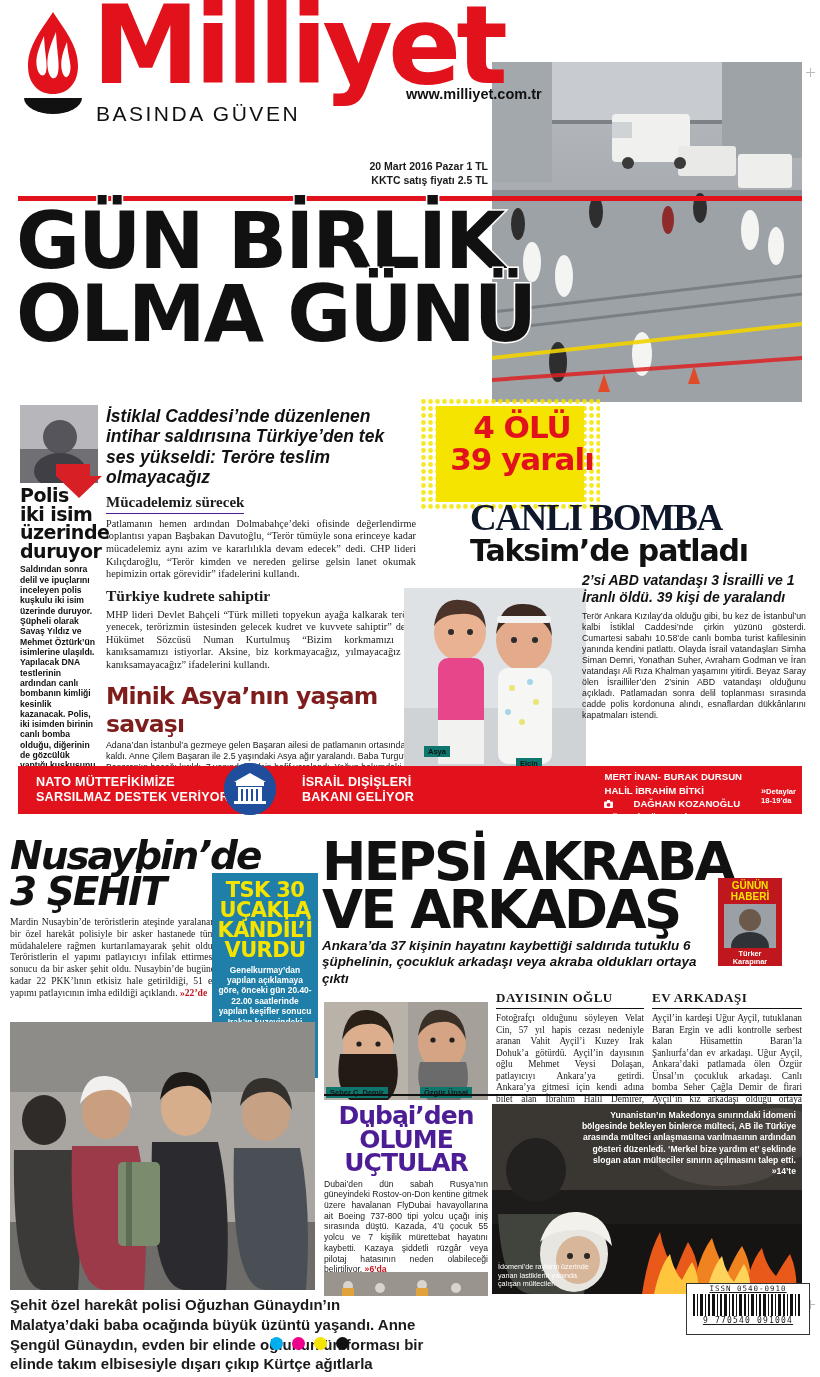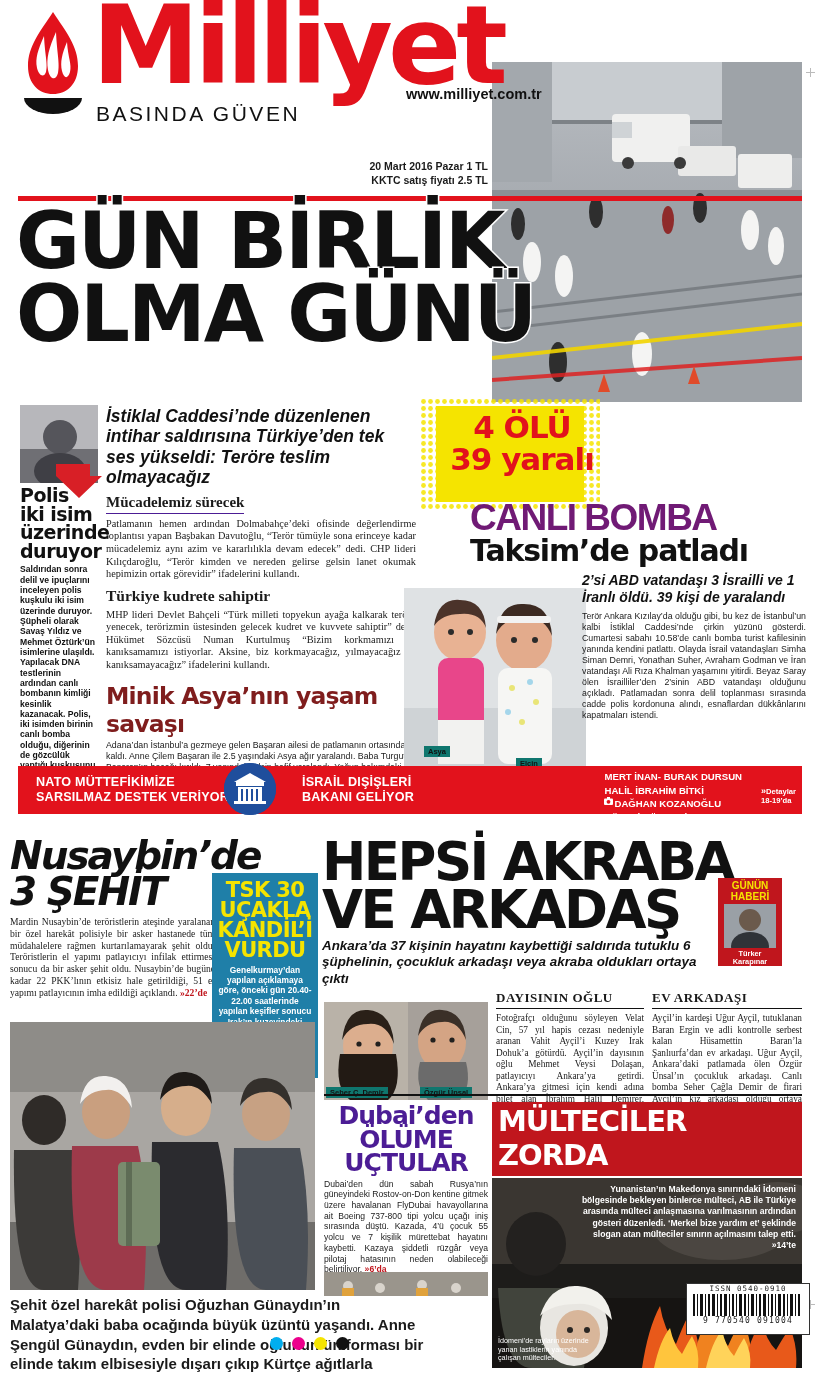--- a/index.html
+++ b/index.html
@@ -43,21 +43,21 @@
   #burst{left:420px;top:398px;width:180px;height:112px;}
   .burstTxt{position:absolute;left:0;top:14px;width:176px;text-align:center;font-family:"DejaVu Sans",sans-serif;font-weight:bold;color:#e2121c;font-size:31px;line-height:1.02;letter-spacing:-1px;}
 
   
   #asya{left:106px;top:682px;width:300px;}
   .asyaHead{font-family:"DejaVu Sans",sans-serif;font-weight:bold;font-size:23.5px;color:#7f1d1d;letter-spacing:-0.8px;}
   .asyaBody{font-size:8.8px;line-height:1.26;margin-top:2px;}
 
   
   #cb{left:470px;top:500px;width:336px;}
-  .cbH1{font-family:Liberation Sans, sans-serif;font-weight:bold;font-size:37px;line-height:0.95;letter-spacing:-1.5px;color:#701a75;}
+  .cbH1{font-family:Liberation Serif, serif;font-weight:bold;font-size:37px;line-height:0.95;letter-spacing:-1.5px;color:#0f172a;}
   .cbH2{font-family:"DejaVu Sans",sans-serif;font-weight:bold;font-size:30px;line-height:1;letter-spacing:-1.2px;color:#111;margin-top:1px;}
   .cbDeck{font-size:14px;font-weight:bold;font-style:italic;line-height:1.22;margin-top:6px;color:#111;}
   .cbBody{font-size:8.8px;line-height:1.25;margin-top:5px;text-align:justify;}
 
   
   #kids{left:404px;top:588px;width:182px;height:185px;overflow:hidden;}
   .tagY{position:absolute;background:#0f766e;color:#111;font-size:7.5px;font-weight:bold;padding:1px 4px;}
 
   
   #strip{left:18px;top:766px;width:784px;height:48px;background:#e2121c;}
@@ -107,21 +107,21 @@
 
   
   #blPhoto{left:10px;top:1022px;width:305px;height:268px;background:#777;overflow:hidden;}
   #blCap{left:10px;top:1295px;width:420px;font-size:15px;line-height:1.32;font-weight:bold;}
 
   
   .dots{position:absolute;left:270px;top:1337px;display:flex;gap:9px;}
   .dot{width:13px;height:13px;border-radius:50%;}
 
   
-  #barcode{left:686px;top:1283px;width:122px;height:50px;background:#fff;border:1px solid #333;}
+  #barcode{left:686px;top:1283px;width:122px;height:50px;background:#fff;border:1px solid #333;text-decoration:underline;}
   .bcIssn{font-family:"DejaVu Sans Mono",monospace;font-size:7.5px;text-align:center;letter-spacing:1px;}
   .bcBars{height:22px;margin:1px 6px 0;display:flex;align-items:stretch;}
   .bcNum{font-family:"DejaVu Sans Mono",monospace;font-size:8px;text-align:center;letter-spacing:1.2px;}
 
   .crop{position:absolute;width:9px;height:9px;}
   .crop:before{content:"";position:absolute;left:4px;top:0;width:1px;height:9px;background:#bbb;}
   .crop:after{content:"";position:absolute;left:0;top:4px;width:9px;height:1px;background:#bbb;}
 
   .arrowref{color:#c0161d;font-weight:bold;}
 </style>
@@ -345,21 +345,21 @@
         <rect x="10" y="38" width="32" height="3" fill="#fff"></rect>
       </svg>
     </div>
     <div class="stripTxt" style="left:284px;top:9px;">
       <div>İSRAİL DIŞİŞLERİ</div>
       <div>BAKANI GELİYOR</div>
     </div>
     <div class="authors" style="right:60px;top:4px;">
       <div>MERT İNAN- BURAK DURSUN</div>
       <div>HALİL İBRAHİM BİTKİ</div>
-      <div style="display:flex;align-items:flex-start;gap:1px;">
+      <div style="display:flex;align-items:center;gap:20px;">
         <svg width="9" height="8" viewBox="0 0 9 8">
             <rect x="0" y="1.5" width="9" height="6.5" rx="1" fill="#fff"></rect>
             <rect x="3" y="0" width="3" height="2" fill="#fff"></rect>
             <circle cx="4.5" cy="4.8" r="1.9" fill="#e2121c"></circle>
           </svg>
         <span>DAĞHAN KOZANOĞLU</span>
       </div>
       <div>HÜSEYİN ÖZDEMİR</div>
     </div>
     <div class="detay" style="right:6px;top:20px;">
@@ -471,21 +471,20 @@
           <circle cx="132" cy="16" r="5"></circle>
         </g>
       <g fill="#e0a23c">
           <rect x="18" y="16" width="12" height="8"></rect>
           <rect x="92" y="16" width="12" height="8"></rect>
         </g>
     </svg>
   </div>
 
   <div class="abs" id="mul">
-    <div class="mulH">MÜLTECİLER ZORDA</div>
     <div id="mulPhoto">
       <svg width="310" height="190" viewBox="0 0 310 190" preserveAspectRatio="none">
         <rect width="310" height="190" fill="#1d1c1a"></rect>
         <rect y="0" width="310" height="86" fill="#3a3631"></rect>
         <rect y="120" width="310" height="70" fill="#161412"></rect>
 
         <g>
           <path d="M150 190 Q156 150 168 128 Q172 152 184 166 Q190 150 196 138 Q210 160 206 190 Z" fill="#e8591a"></path>
           <path d="M200 190 Q206 152 220 134 Q226 156 236 168 Q244 150 250 142 Q262 164 258 190 Z" fill="#f0821f"></path>
           <path d="M252 190 Q258 158 270 144 Q274 162 284 172 Q292 158 298 150 Q306 168 304 190 Z" fill="#e8591a"></path>

